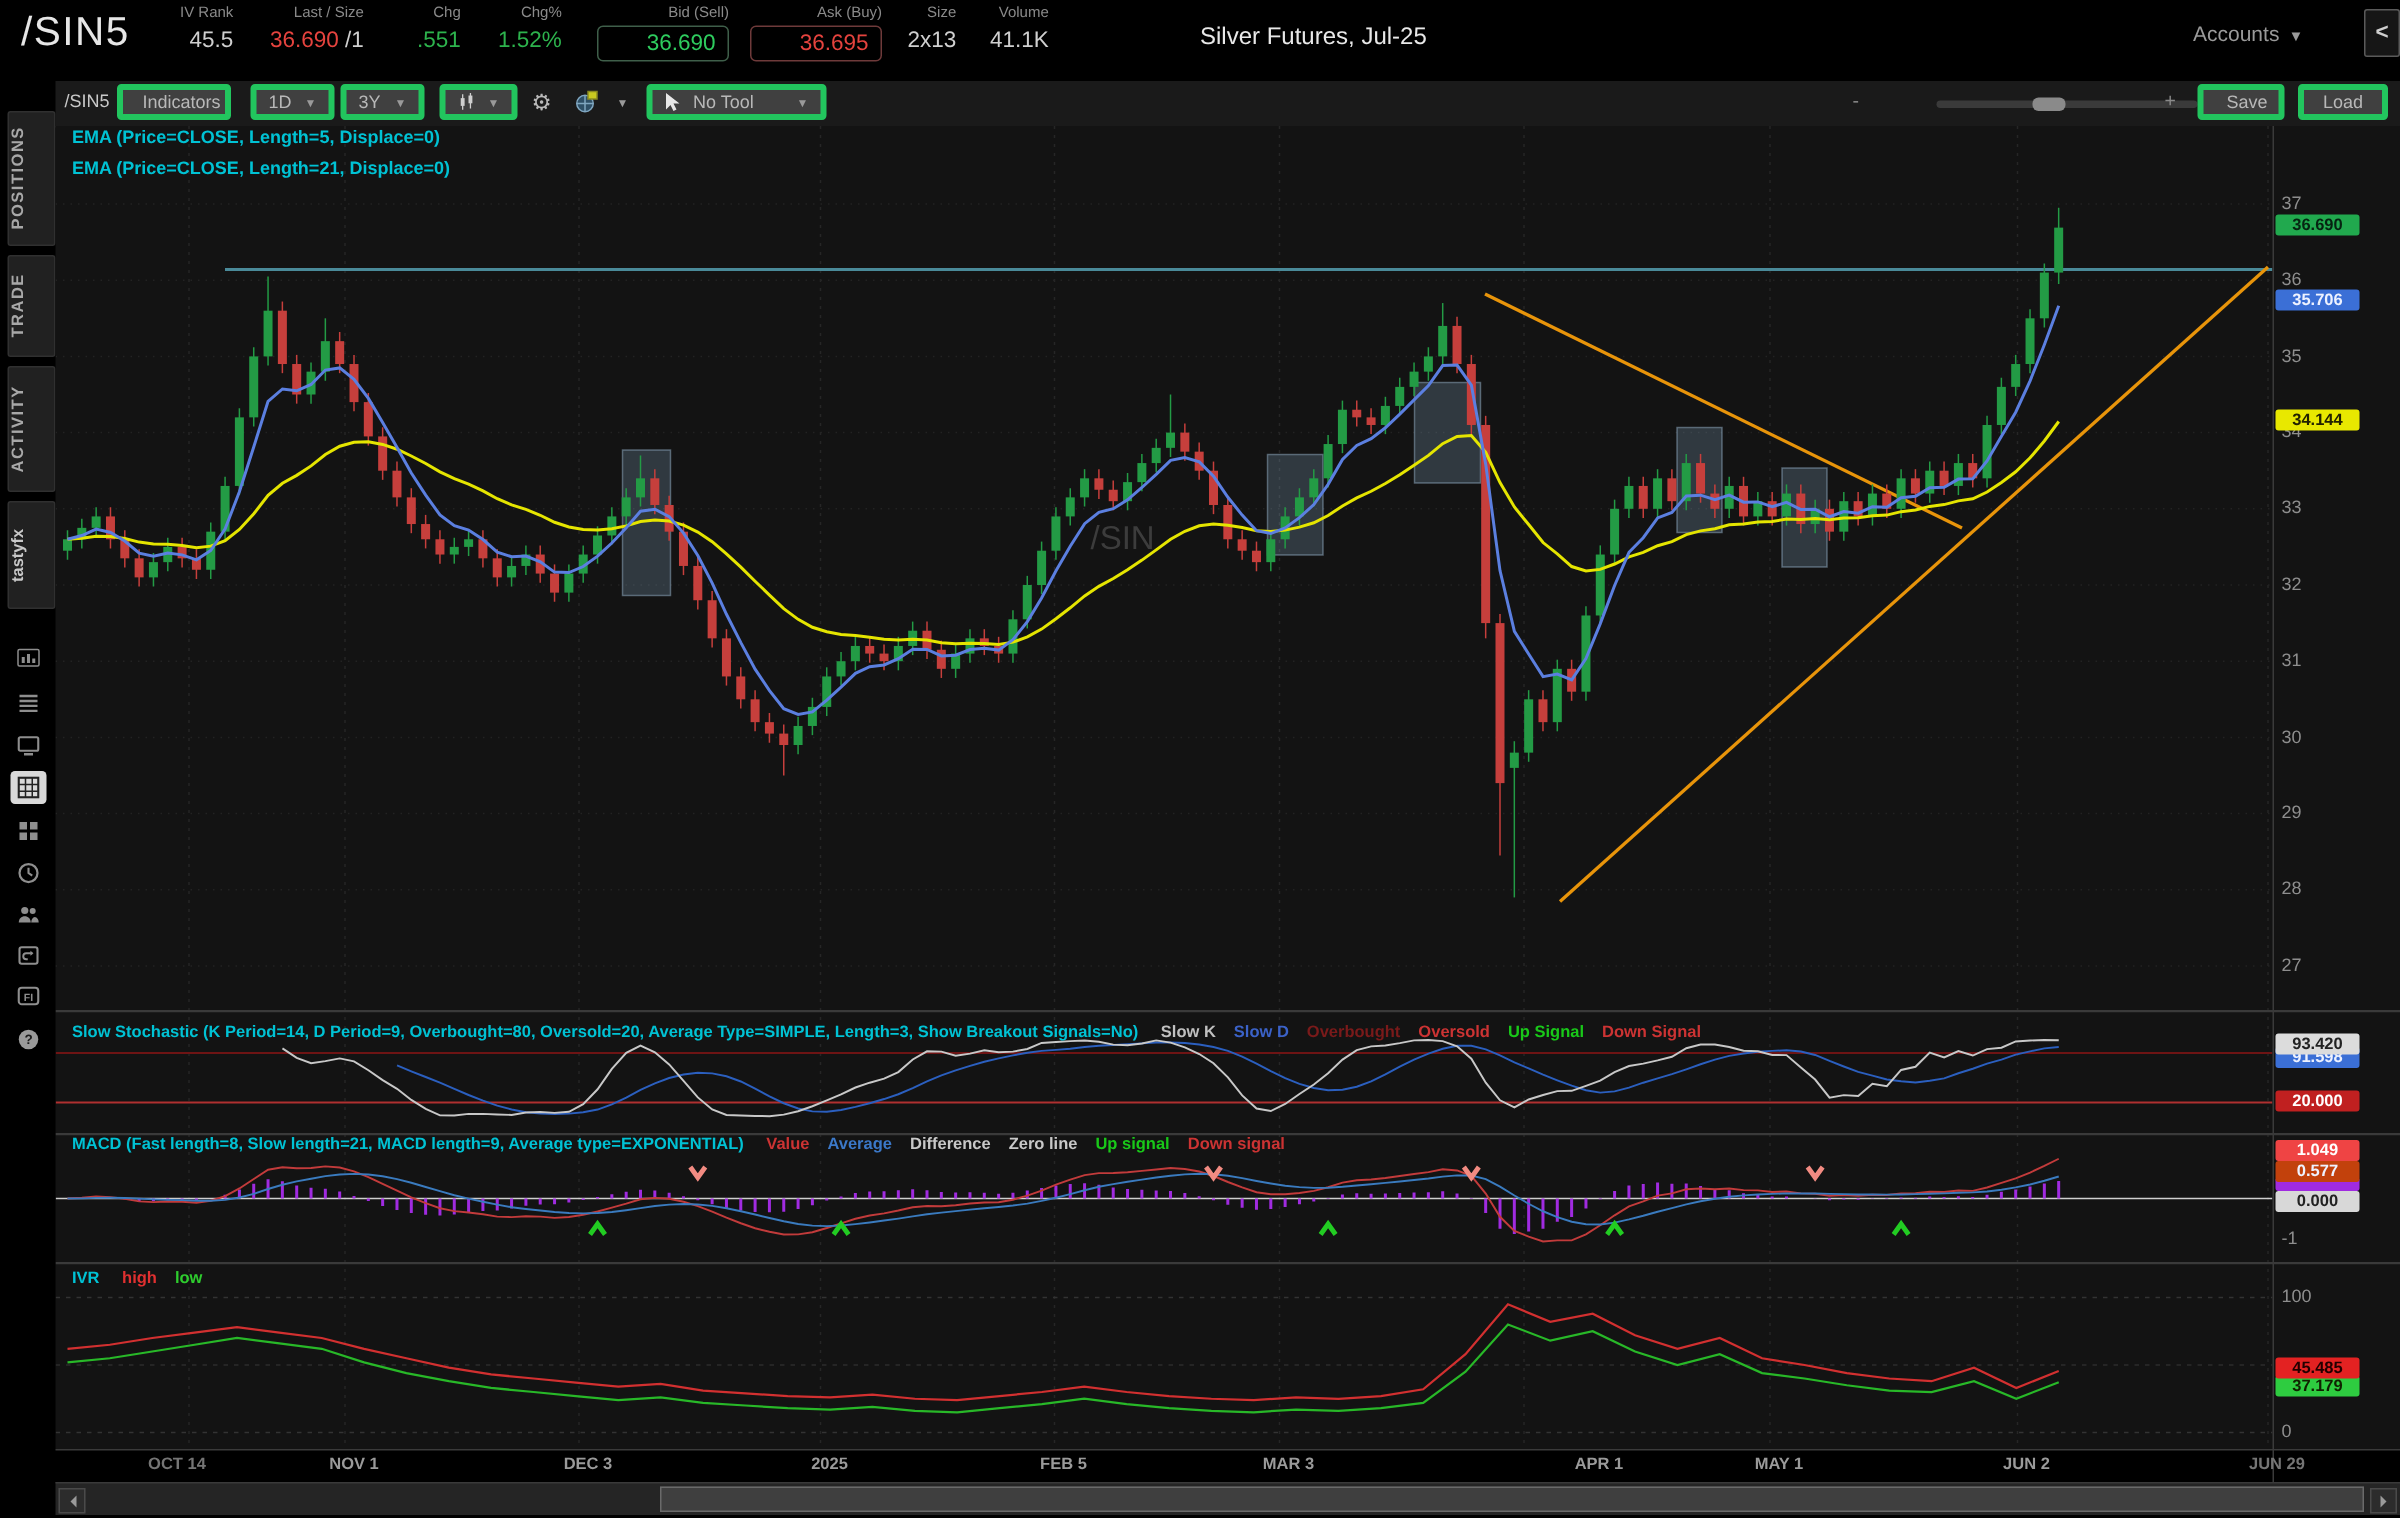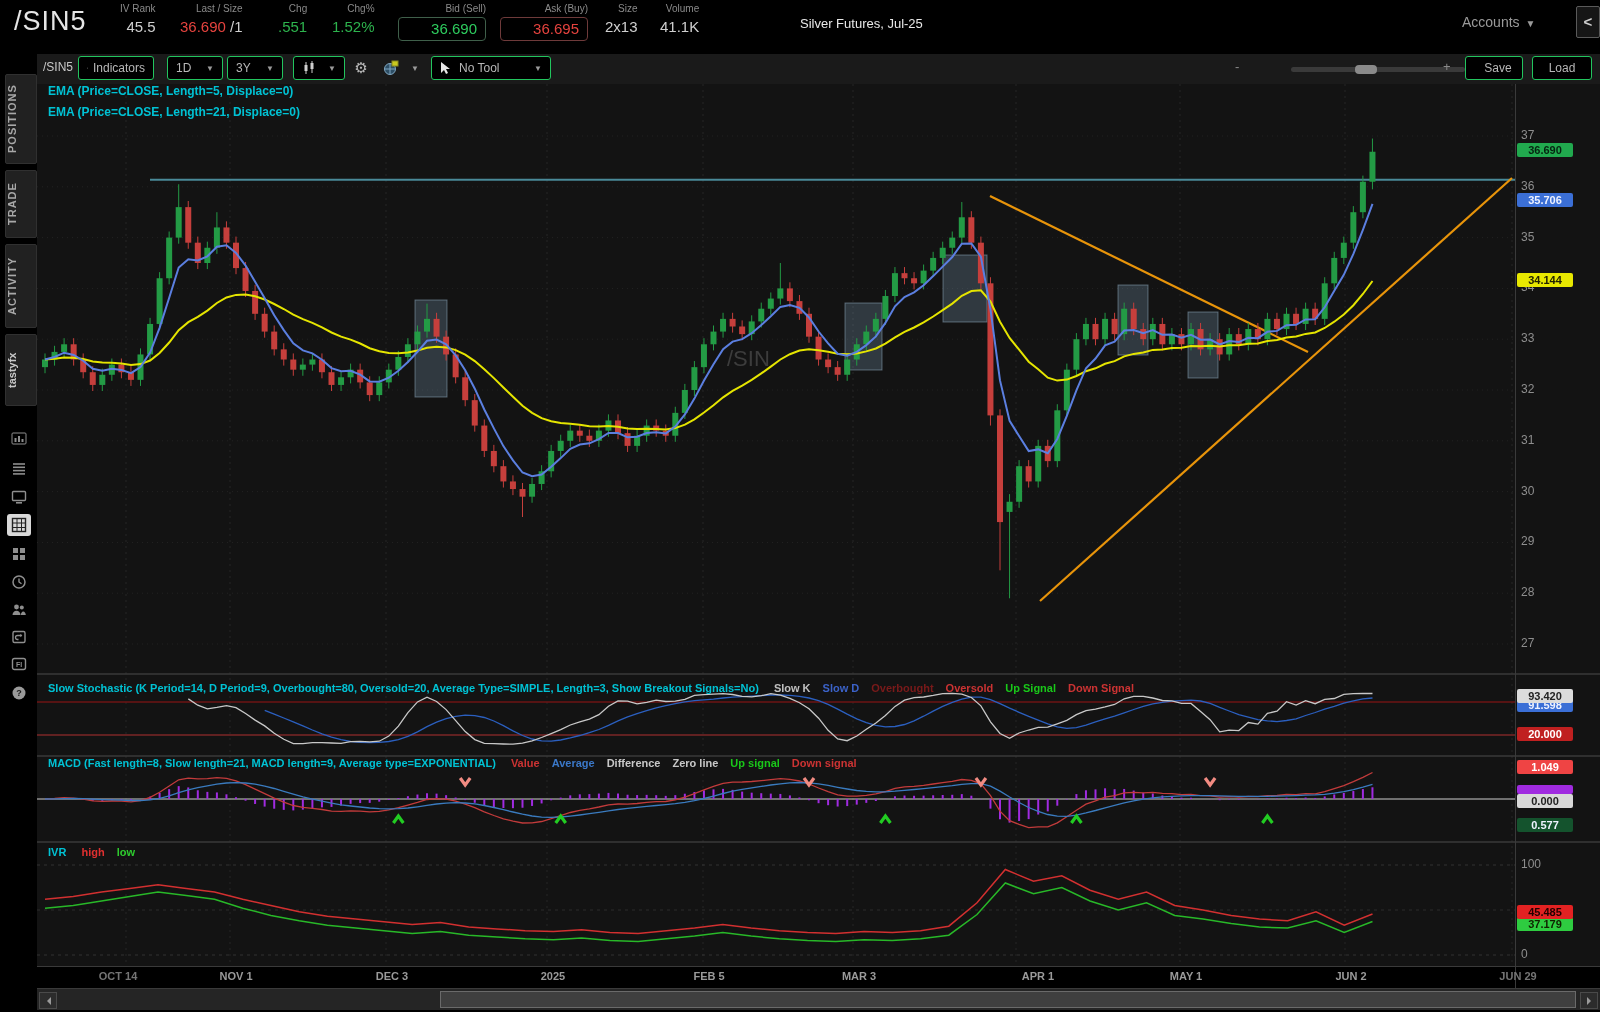--- a/index.html
+++ b/index.html
@@ -5,35 +5,35 @@
   html,body{margin:0;padding:0;background:#000;}
   .app{position:relative;width:1600px;height:1012px;background:#000;overflow:hidden;
        font-family:"Liberation Sans",sans-serif;color:#b8b8b8;-webkit-user-select:none;user-select:none;text-decoration:underline;}
   
   .hdr{position:absolute;left:0;top:0;width:1600px;height:46px;background:#000;}
   .hdr-sym{position:absolute;left:14px;top:6px;font-size:27px;color:#e6e6e6;letter-spacing:1px;}
   .hfield{position:absolute;top:3px;text-align:right;}
   .hfield .lab{font-size:10px;color:#8a8a8a;line-height:12px;white-space:nowrap;}
   .hfield .val{font-size:15px;line-height:20px;margin-top:2px;white-space:nowrap;}
   .hbox{border:1px solid #444;border-radius:4px;padding:1px 8px;min-width:70px;text-align:right;margin-top:1px;}
-  .hdr-desc{position:absolute;left:800px;top:16px;font-size:13px;color:#e8e8e8;white-space:nowrap;}
+  .hdr-desc{position:absolute;left:800px;top:16px;font-size:16px;color:#e8e8e8;white-space:nowrap;}
   .accounts{position:absolute;left:1462px;top:14px;font-size:14px;color:#9a9a9a;cursor:pointer;}
   .accounts .car{font-size:10px;margin-left:6px;}
   .collapse{position:absolute;left:1576px;top:6px;width:22px;height:30px;border:1px solid #5a5a5a;
             background:#161616;color:#cfcfcf;font-size:15px;font-weight:bold;text-align:center;line-height:30px;border-radius:2px;cursor:pointer;}
   
   .side{position:absolute;left:0;top:46px;width:37px;height:966px;background:#000;}
   .vtab{position:absolute;left:5px;width:30px;background:#212121;border:1px solid #303030;border-radius:2px;
         color:#a8a8a8;font-size:11px;font-weight:bold;letter-spacing:1px;
         writing-mode:vertical-rl;transform:rotate(180deg);text-align:center;cursor:pointer;}
   .sicon{position:absolute;left:7px;width:24px;height:22px;display:flex;align-items:center;justify-content:center;cursor:pointer;}
   .sicon.sel{background:#d9d9d9;border-radius:3px;}
   
   .tbar{position:absolute;left:37px;top:54px;width:1563px;height:30px;background:#1a1a1a;}
-  .tbtn{position:absolute;top:2px;height:24px;background:#000000;border:1px solid #22c55e;border-radius:3px;
+  .tbtn{position:absolute;top:2px;height:24px;background:#404040;border:4px solid #22c55e;border-radius:3px;
         color:#b8b8b8;font-size:12px;display:flex;align-items:center;padding:0 8px;box-sizing:border-box;cursor:pointer;white-space:nowrap;}
   .tlabel{position:absolute;top:6px;font-size:12px;color:#c8c8c8;}
   .car{color:#9a9a9a;font-size:8px;margin-left:8px;}
   .zoomtrack{position:absolute;left:1254px;top:13px;width:174px;height:5px;background:#3a3a3a;border-radius:3px;cursor:pointer;}
   .zoomthumb{position:absolute;left:64px;top:-2px;width:22px;height:9px;background:#8a8a8a;border-radius:4px;}
   .zsign{position:absolute;top:5px;color:#8a8a8a;font-size:13px;cursor:pointer;}
   
   .chart-wrap{position:absolute;left:37px;top:84px;width:1563px;height:882px;background:#131313;}
   .hline{position:absolute;left:37px;width:1563px;height:1px;background:#3a3a3a;}
   .vaxis{position:absolute;left:1515px;top:84px;width:1px;height:904px;background:#3a3a3a;}
@@ -770,35 +770,35 @@
       <div class="tick" style="top: 857px;">100</div>
       <div class="tick" style="top: 947px;">0</div>
       <div class="badge" style="top: 143px; background: rgb(33, 169, 78); color: rgb(6, 35, 17);">36.690</div>
       <div class="badge" style="top: 193px; background: rgb(59, 111, 214); color: rgb(238, 242, 255);">35.706</div>
       <div class="badge" style="top: 273px; background: rgb(232, 232, 0); color: rgb(34, 34, 0);">34.144</div>
       <div class="badge" style="top: 698px; background: rgb(59, 111, 214); color: rgb(238, 242, 255);">91.598</div>
       <div class="badge" style="top: 689px; background: rgb(220, 220, 220); color: rgb(34, 34, 34);">93.420</div>
       <div class="badge" style="top: 727px; background: rgb(192, 32, 32); color: rgb(255, 255, 255);">20.000</div>
       <div class="badge" style="top: 760px; background: #ef4444; color: rgb(255, 255, 255);">1.049</div>
       <div class="badge" style="top: 785px; background: rgb(160, 43, 224); color: rgb(255, 255, 255); height: 9px; padding: 0px;"></div>
-      <div class="badge" style="top: 818px; background: #14532d; color: rgb(238, 242, 255);">0.577</div>
+      <div class="badge" style="top: 774px; background: #c2410c; color: rgb(238, 242, 255);">0.577</div>
       <div class="badge" style="top: 794px; background: rgb(216, 216, 216); color: rgb(34, 34, 34);">0.000</div>
       <div class="badge" style="top: 917px; background: rgb(46, 204, 64); color: rgb(16, 34, 0);">37.179</div>
       <div class="badge" style="top: 905px; background: rgb(227, 34, 34); color: rgb(34, 0, 0);">45.485</div>
     </div>
 
   <div class="hline" style="top:966px;"></div>
   <div id="time-layer">
       <div class="tlab" style="left: 88px; width: 60px; text-align: center; color: rgb(117, 117, 117);">OCT 14</div>
       <div class="tlab" style="left: 206px; width: 60px; text-align: center;">NOV 1</div>
       <div class="tlab" style="left: 362px; width: 60px; text-align: center;">DEC 3</div>
       <div class="tlab" style="left: 523px; width: 60px; text-align: center;">2025</div>
       <div class="tlab" style="left: 679px; width: 60px; text-align: center;">FEB 5</div>
       <div class="tlab" style="left: 829px; width: 60px; text-align: center;">MAR 3</div>
-      <div class="tlab" style="left: 1008px; width: 60px; text-align: center;">APR 1</div>
+      <div class="tlab" style="left: 1036px; width: 60px; text-align: center;">APR 1</div>
       <div class="tlab" style="left: 1156px; width: 60px; text-align: center;">MAY 1</div>
       <div class="tlab" style="left: 1321px; width: 60px; text-align: center;">JUN 2</div>
       <div class="tlab" style="left: 1488px; width: 60px; text-align: center; color: rgb(117, 117, 117);">JUN 29</div>
     </div>
 
   <div class="sbar">
     <div class="sarrow l" style="left:2px;"></div>
     <div class="sthumb"></div>
     <div class="sarrow r" style="left:1543px;"></div>
   </div>

